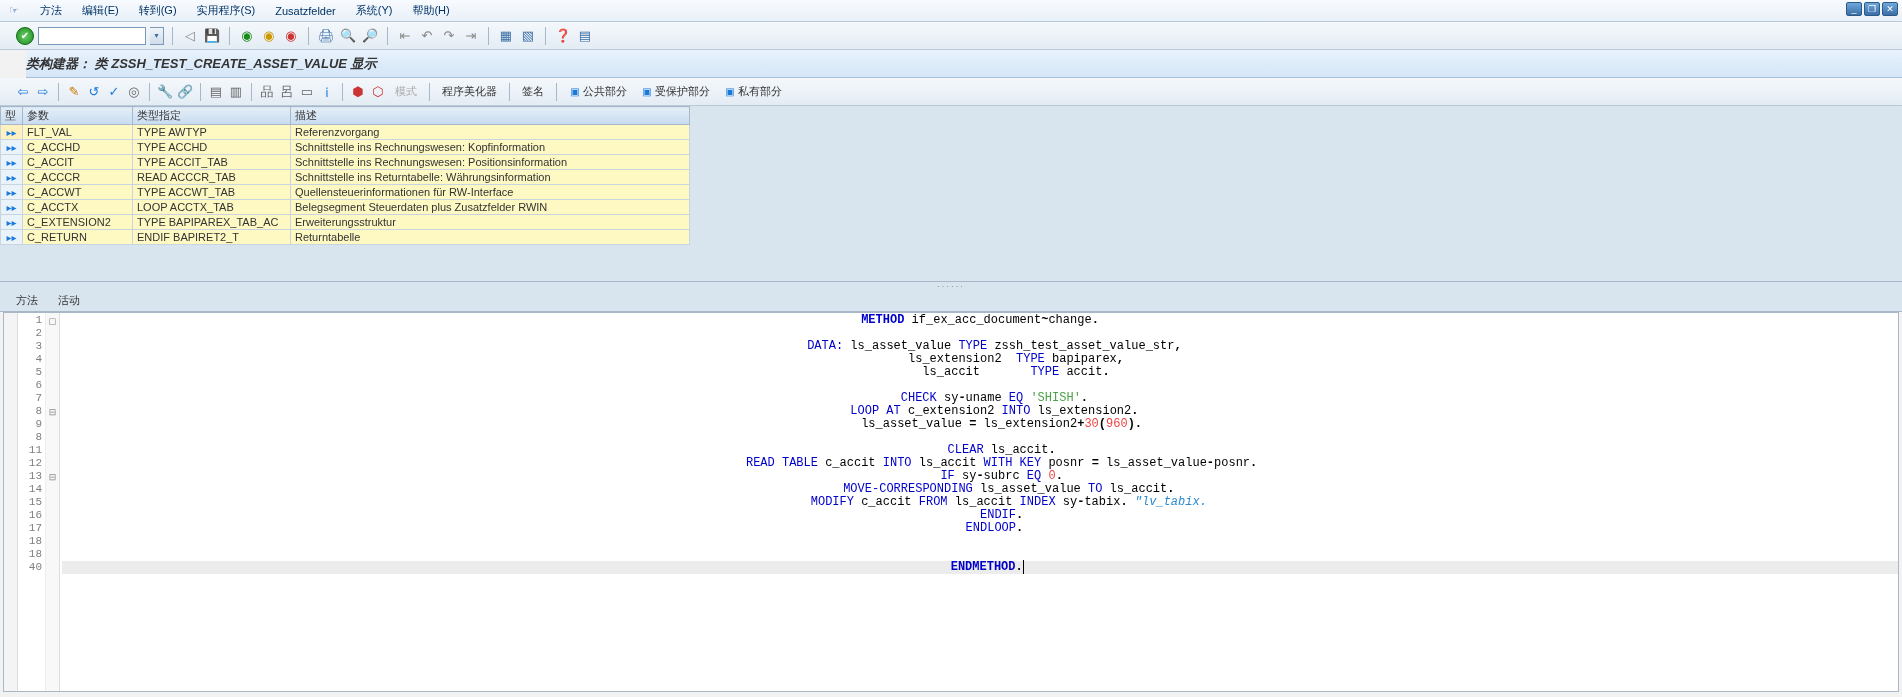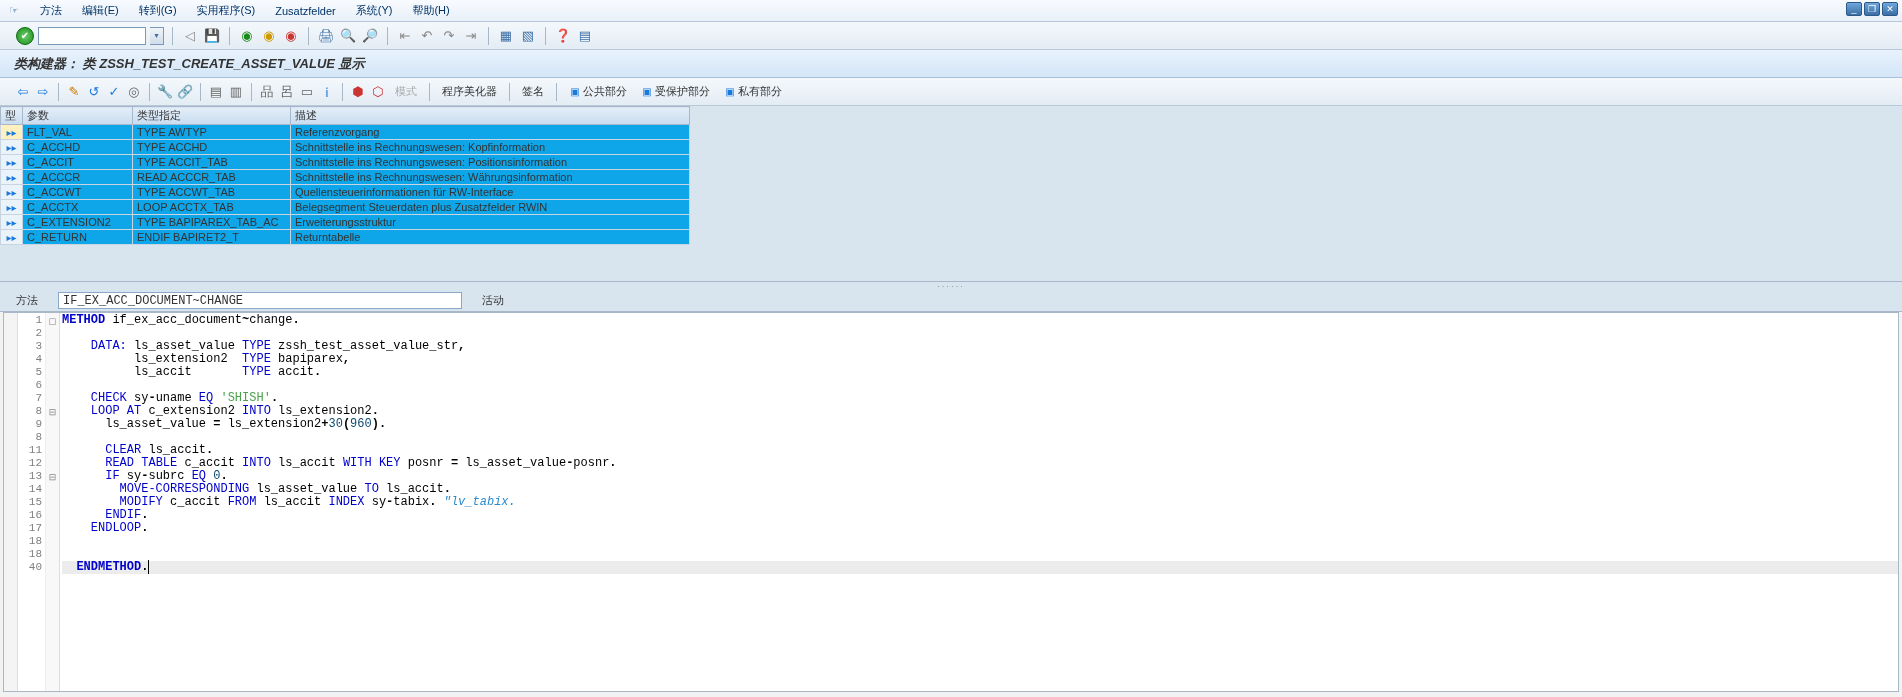--- a/index.html
+++ b/index.html
@@ -18,33 +18,33 @@
   .std-toolbar .okcode { width: 108px; height: 18px; background: #fff; border: 1px solid #7a99b8; }
   .std-toolbar .combo-btn { width: 14px; height: 18px; background: linear-gradient(#f0f4f8,#d0dce8); border: 1px solid #7a99b8; display: flex; align-items: center; justify-content: center; color: #3a6ea5; font-size: 8px; cursor: pointer; border-left: none; }
   .tb-sep { width: 1px; height: 18px; background: #a8b8c8; margin: 0 4px; }
   .tb-icon { width: 18px; height: 18px; display: flex; align-items: center; justify-content: center; cursor: pointer; font-size: 13px; color: #3a6ea5; }
   .tb-icon.back { color: #1a8a1a; }
   .tb-icon.cancel { color: #cc3333; }
   .tb-icon.yellow { color: #cc9900; }
   .tb-icon.gray { color: #888; }
 
   
-  .title-bar { height: 28px; background: linear-gradient(#e8f2fc,#d4e6f8); border-bottom: 1px solid #a8c0d8; display: flex; align-items: center; padding-left: 14px; font-style: italic; font-weight: bold; font-size: 13px; color: #333; }
+  .title-bar { height: 28px; background: linear-gradient(#e8f2fc,#d4e6f8); border-bottom: 1px solid #a8c0d8; display: flex; align-items: center; font-style: italic; font-weight: bold; font-size: 13px; color: #333; margin-left: 26px; }
 
   
   .app-toolbar { height: 28px; background: linear-gradient(#f4f8fc,#e4ecf4); border-bottom: 1px solid #b8c8d8; display: flex; align-items: center; padding-left: 14px; gap: 2px; }
   .app-toolbar .txt-btn { padding: 2px 6px; color: #333; cursor: pointer; display: flex; align-items: center; gap: 2px; }
   .app-toolbar .txt-btn.disabled { color: #aaa; cursor: default; }
   .app-toolbar .mini-icon { width: 12px; height: 12px; display: inline-flex; align-items: center; justify-content: center; font-size: 10px; }
 
   
   .param-area { background: #d8e4ee; padding: 0; border-bottom: 1px solid #a8b8c8; }
   .param-table { border-collapse: collapse; width: 690px; }
   .param-table th { background: linear-gradient(#e4eef8,#c8dcf0); border: 1px solid #a8b8c8; text-align: left; padding: 1px 4px; font-weight: normal; color: #333; height: 17px; font-size: 11px; }
-  .param-table td { border: 1px solid #c8d4e0; padding: 1px 4px; background: #0ea5e9; height: 15px; font-size: 11px; color: #333; white-space: nowrap; }
+  .param-table td { border: 1px solid #c8d4e0; padding: 1px 4px; background: #fef9c3; height: 15px; font-size: 11px; color: #333; white-space: nowrap; }
   .param-table td.icon-cell { width: 20px; text-align: center; background: #eaf2fa; padding: 0; }
   .param-table td.icon-cell .arrow-ico { color: #1a7adc; font-size: 10px; display: inline-block; }
   .param-table tr.sel td.icon-cell { background: #fff0c0; }
   .param-filler { background: #d8e4ee; height: 36px; }
 
   
   .splitter { height: 8px; background: #d8e4ee; text-align: center; color: #888; font-size: 8px; letter-spacing: 2px; cursor: row-resize; }
 
   
   .method-row { height: 22px; background: #d8e4ee; display: flex; align-items: center; padding-left: 16px; gap: 20px; font-size: 11px; color: #333; border-bottom: 1px solid #a8b8c8; }
@@ -52,25 +52,25 @@
 
   
   .editor-wrap { display: flex; height: 380px; background: #fff; border: 1px solid #a8b8c8; margin: 0 3px; }
   .marker-col { width: 14px; background: #f4f4f4; border-right: 1px solid #ddd; }
   .fold-col { width: 14px; background: #f8f8f8; border-right: 1px solid #ddd; }
   .linenum-col { width: 28px; background: #fff; border-right: 1px solid #eee; color: #808080; font-family: Consolas, "Courier New", monospace; font-size: 11px; text-align: right; padding-right: 3px; padding-top: 1px; line-height: 13px; }
   .linenum-col div { height: 13px; }
   .fold-col { padding-top: 1px; }
   .fold-col div { height: 13px; display: flex; align-items: center; justify-content: center; color: #888; font-size: 9px; }
   .code-col { flex: 1; font-family: Consolas, "Courier New", monospace; font-size: 12px; padding-top: 1px; padding-left: 2px; line-height: 13px; white-space: pre; }
-  .code-col .line { height: 13px; }
+  .code-col .line { height: 13px; text-align: center; }
   .code-col .line.current { background: #ececec; }
   .kw { color: #0000cc; }
   .str { color: #4aa24a; }
-  .num { color: #0c4a6e; }
+  .num { color: #ef4444; }
   .cmt { color: #2a8ad0; font-style: italic; }
   .bold { font-weight: bold; }
   .cursor { border-right: 1px solid #000; }
 </style>
 </head>
 <body>
 
 <div class="menubar">
   <span class="doc-icon">☞</span>
   <span class="menu-item">方法</span>
@@ -185,21 +185,21 @@
         <tr>
           <td class="icon-cell"><span class="arrow-ico">▸▸</span></td>
           <td>C_ACCIT</td>
           <td>TYPE ACCIT_TAB</td>
           <td>Schnittstelle ins Rechnungswesen: Positionsinformation</td>
         </tr>
         <tr>
           <td class="icon-cell"><span class="arrow-ico">▸▸</span></td>
           <td>C_ACCCR</td>
           <td>READ ACCCR_TAB</td>
-          <td>Schnittstelle ins Rechnungswesen: Währungsinformation</td>
+          <td>Schnittstelle ins Returntabelle: Währungsinformation</td>
         </tr>
         <tr>
           <td class="icon-cell"><span class="arrow-ico">▸▸</span></td>
           <td>C_ACCWT</td>
           <td>TYPE ACCWT_TAB</td>
           <td>Quellensteuerinformationen für RW-Interface</td>
         </tr>
         <tr>
           <td class="icon-cell"><span class="arrow-ico">▸▸</span></td>
           <td>C_ACCTX</td>
@@ -220,21 +220,20 @@
         </tr>
       </tbody>
   </table>
   <div class="param-filler"></div>
 </div>
 
 <div class="splitter">······</div>
 
 <div class="method-row">
   <span>方法</span>
-  <div class="method-field">IF_EX_ACC_DOCUMENT~CHANGE</div>
   <span>活动</span>
 </div>
 
 <div class="editor-wrap">
   <div class="marker-col"></div>
   <div class="linenum-col" id="linenums">
       <div>1</div>
       <div>2</div>
       <div>3</div>
       <div>4</div>

